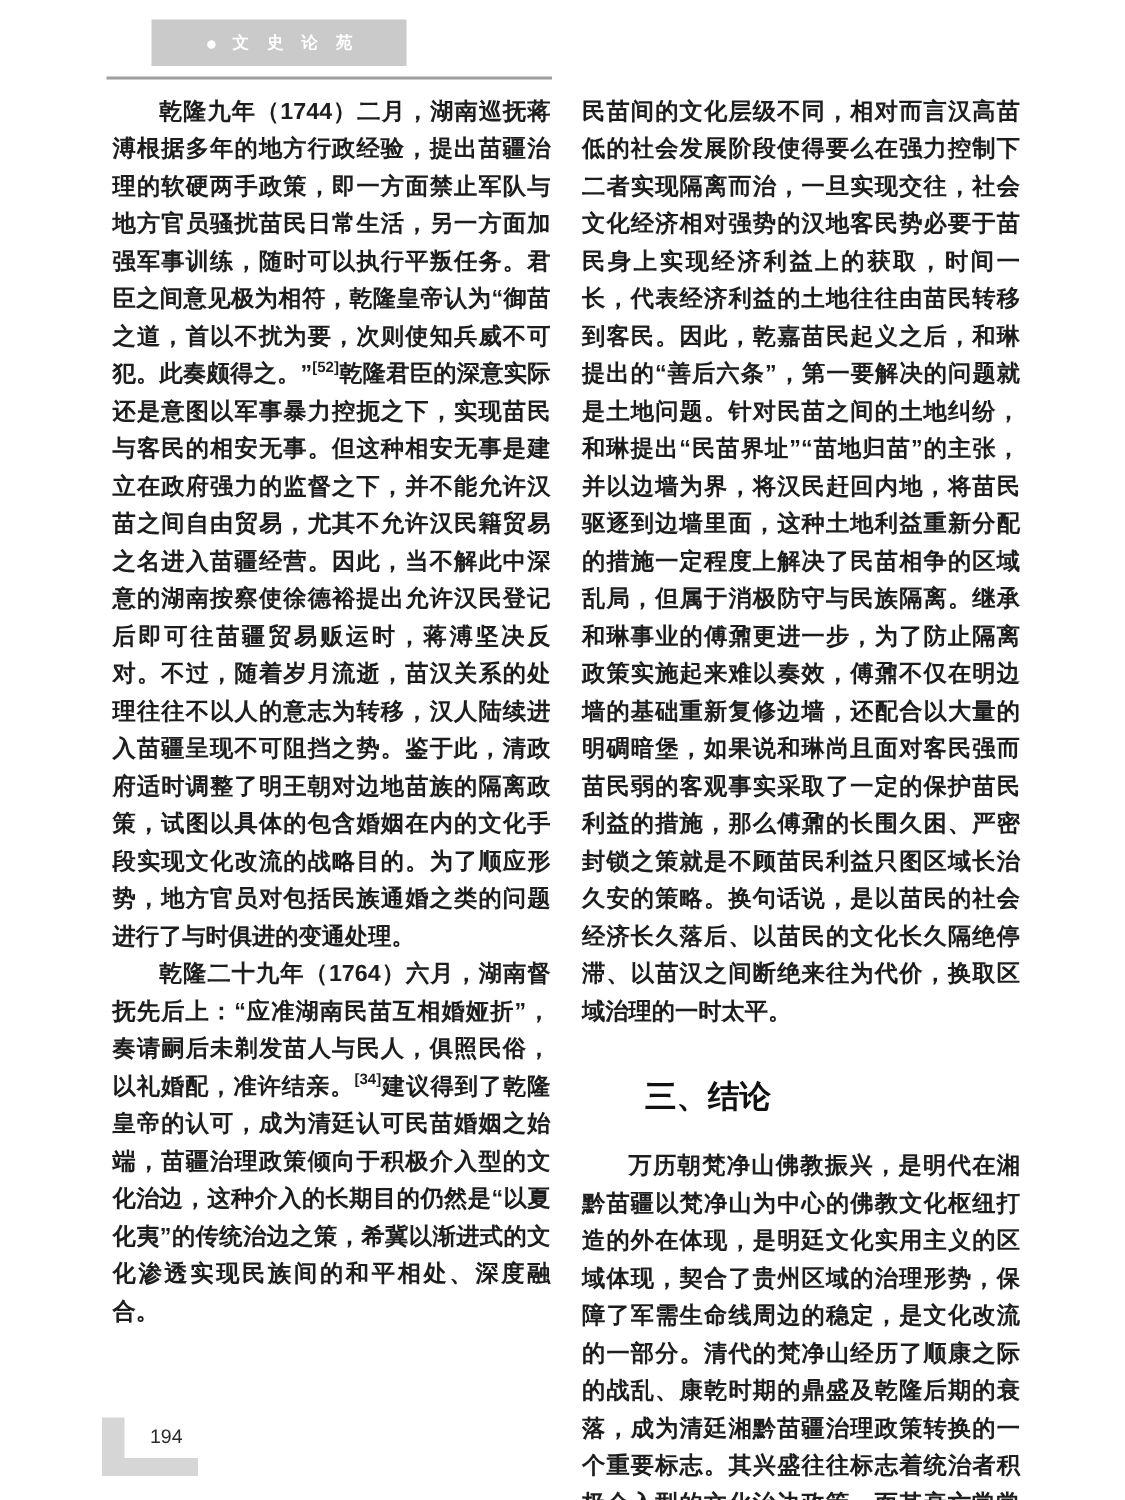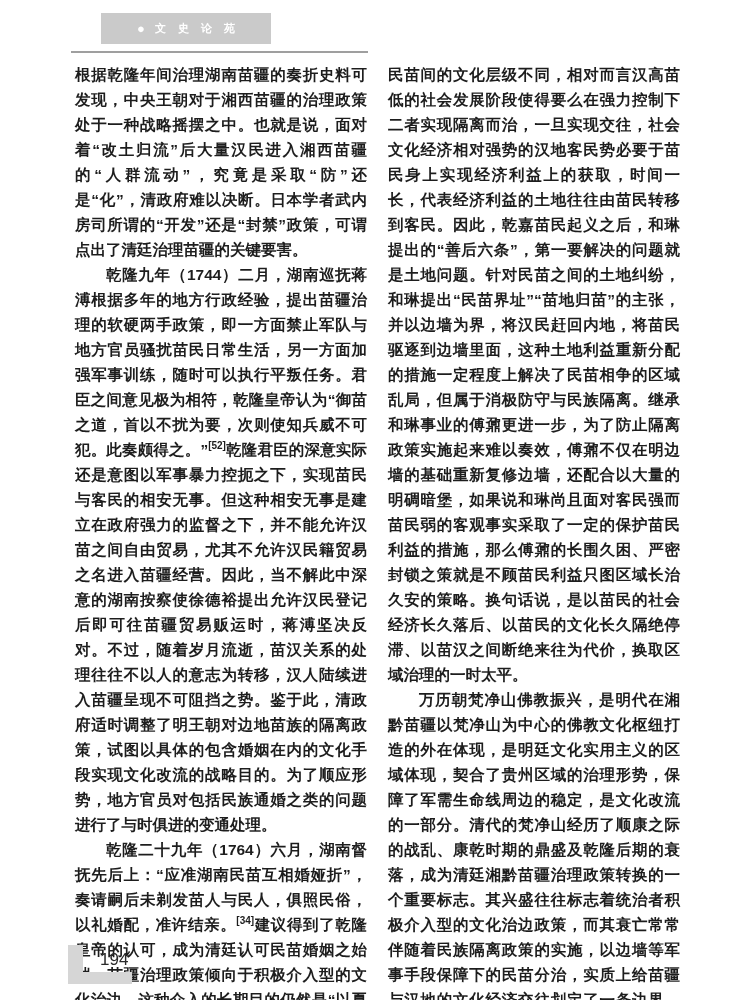--- a/index.html
+++ b/index.html
@@ -54,43 +54,43 @@
   .corner-vbar {
     position: absolute; left: 68px; top: 945px;
     width: 15px; height: 39px; background: #d6d6d6;
   }
   .corner-hbar {
     position: absolute; left: 68px; top: 972px;
     width: 64px; height: 12px; background: #d6d6d6;
   }
   .page-number {
     position: absolute; left: 100px; top: 950px;
-    font-size: 17px; color: #2a2a2a;
+    font-size: 13px; color: #2a2a2a;
   }
 </style>
 </head>
 <body>
 
 <div class="page">
 
   <div class="header-badge">
     <span class="badge-bullet">●</span>
     <span class="badge-label">文史论苑</span>
   </div>
 
   <div class="header-rule"></div>
 
   <div class="columns">
     <div class="col" id="left-col">
-        <p class="body-para">根据乾隆年间治理湖南苗疆的奏折史料可发现，中央王朝对于湘西苗疆的治理政策处于一种战略摇摆之中。也就是说，面对着“改土归流”后大量汉民进入湘西苗疆的“人群流动”，究竟是采取“防”还是“化”，清政府难以决断。日本学者武内房司所谓的“开发”还是“封禁”政策，可谓点出了清廷治理苗疆的关键要害。</p>
         <p class="body-para indent">乾隆九年（1744）二月，湖南巡抚蒋溥根据多年的地方行政经验，提出苗疆治理的软硬两手政策，即一方面禁止军队与地方官员骚扰苗民日常生活，另一方面加强军事训练，随时可以执行平叛任务。君臣之间意见极为相符，乾隆皇帝认为“御苗之道，首以不扰为要，次则使知兵威不可犯。此奏颇得之。”<sup class="citation">[52]</sup>乾隆君臣的深意实际还是意图以军事暴力控扼之下，实现苗民与客民的相安无事。但这种相安无事是建立在政府强力的监督之下，并不能允许汉苗之间自由贸易，尤其不允许汉民籍贸易之名进入苗疆经营。因此，当不解此中深意的湖南按察使徐德裕提出允许汉民登记后即可往苗疆贸易贩运时，蒋溥坚决反对。不过，随着岁月流逝，苗汉关系的处理往往不以人的意志为转移，汉人陆续进入苗疆呈现不可阻挡之势。鉴于此，清政府适时调整了明王朝对边地苗族的隔离政策，试图以具体的包含婚姻在内的文化手段实现文化改流的战略目的。为了顺应形势，地方官员对包括民族通婚之类的问题进行了与时俱进的变通处理。</p>
         <p class="body-para indent">乾隆二十九年（1764）六月，湖南督抚先后上：“应准湖南民苗互相婚娅折”，奏请嗣后未剃发苗人与民人，俱照民俗，以礼婚配，准许结亲。<sup class="citation">[34]</sup>建议得到了乾隆皇帝的认可，成为清廷认可民苗婚姻之始端，苗疆治理政策倾向于积极介入型的文化治边，这种介入的长期目的仍然是“以夏化夷”的传统治边之策，希冀以渐进式的文化渗透实现民族间的和平相处、深度融合。</p>
       </div>
     <div class="col" id="right-col">
         <p class="body-para">民苗间的文化层级不同，相对而言汉高苗低的社会发展阶段使得要么在强力控制下二者实现隔离而治，一旦实现交往，社会文化经济相对强势的汉地客民势必要于苗民身上实现经济利益上的获取，时间一长，代表经济利益的土地往往由苗民转移到客民。因此，乾嘉苗民起义之后，和琳提出的“善后六条”，第一要解决的问题就是土地问题。针对民苗之间的土地纠纷，和琳提出“民苗界址”“苗地归苗”的主张，并以边墙为界，将汉民赶回内地，将苗民驱逐到边墙里面，这种土地利益重新分配的措施一定程度上解决了民苗相争的区域乱局，但属于消极防守与民族隔离。继承和琳事业的傅鼐更进一步，为了防止隔离政策实施起来难以奏效，傅鼐不仅在明边墙的基础重新复修边墙，还配合以大量的明碉暗堡，如果说和琳尚且面对客民强而苗民弱的客观事实采取了一定的保护苗民利益的措施，那么傅鼐的长围久困、严密封锁之策就是不顾苗民利益只图区域长治久安的策略。换句话说，是以苗民的社会经济长久落后、以苗民的文化长久隔绝停滞、以苗汉之间断绝来往为代价，换取区域治理的一时太平。</p>
+        <h2 class="section-heading">三、结论</h2>
         <p class="body-para indent">万历朝梵净山佛教振兴，是明代在湘黔苗疆以梵净山为中心的佛教文化枢纽打造的外在体现，是明廷文化实用主义的区域体现，契合了贵州区域的治理形势，保障了军需生命线周边的稳定，是文化改流的一部分。清代的梵净山经历了顺康之际的战乱、康乾时期的鼎盛及乾隆后期的衰落，成为清廷湘黔苗疆治理政策转换的一个重要标志。其兴盛往往标志着统治者积极介入型的文化治边政策，而其衰亡常常伴随着民族隔离政策的实施，以边墙等军事手段保障下的民苗分治，实质上给苗疆与汉地的文化经济交往划定了一条边界，这种消极防守型的治边举措使得梵净山局限于主流文化之外，因军事边墙的阻</p>
       </div>
   </div>
 
   <div class="corner-vbar"></div>
   <div class="corner-hbar"></div>
   <div class="page-number">194</div>
 
 </div>
 

